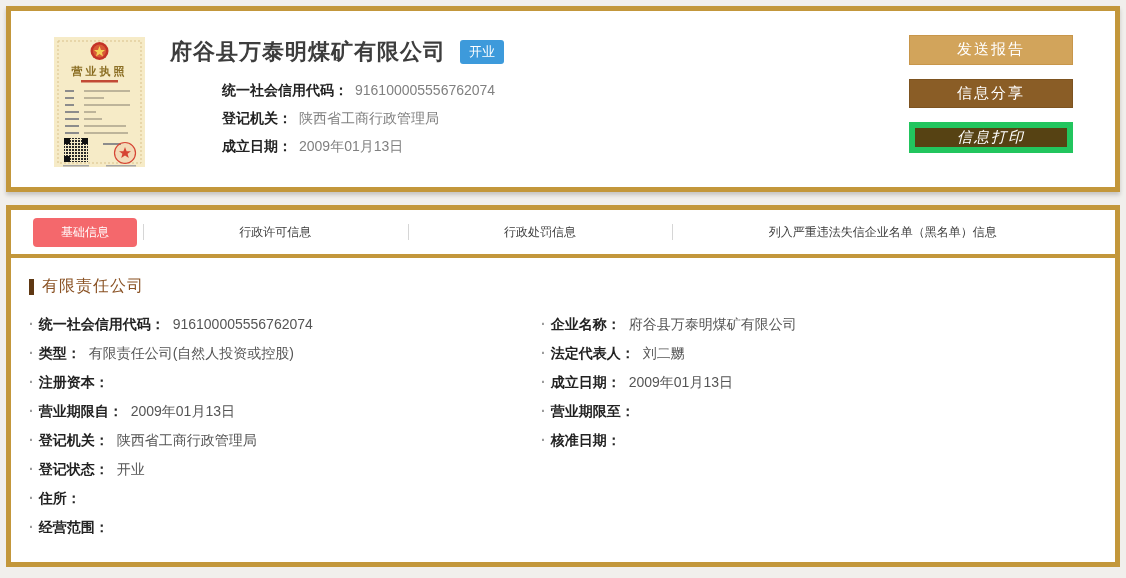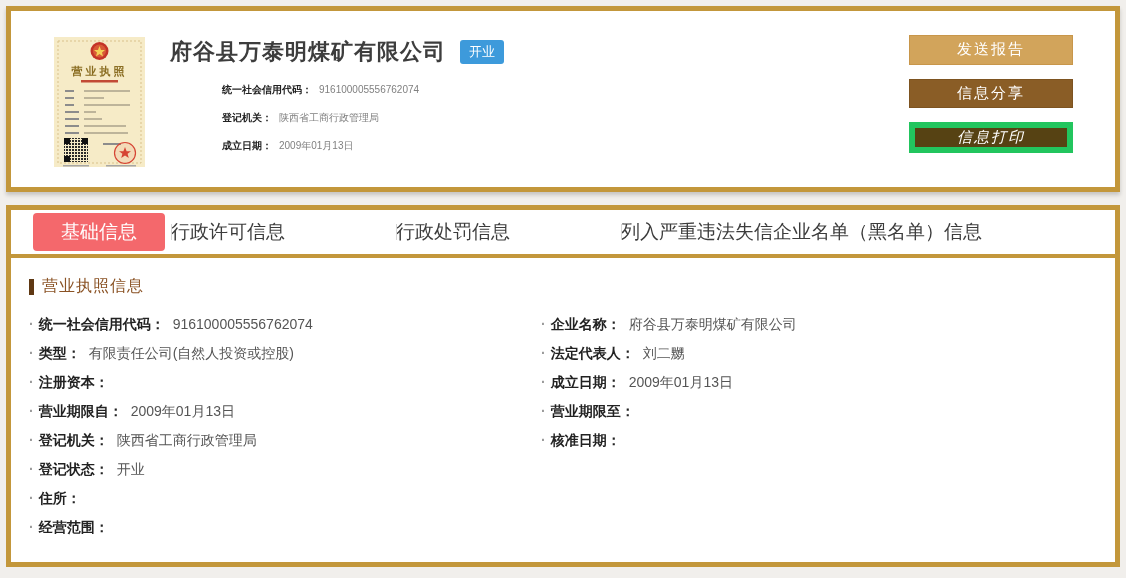--- a/index.html
+++ b/index.html
@@ -26,40 +26,40 @@
   .license-wrap { width: 97px; height: 135px; flex: 0 0 auto; margin-right: 22px; }
   .head-main { flex: 1 1 auto; padding-top: 2px; }
   .name-row { display: flex; align-items: center; margin-bottom: 9px; }
   .company-name {
     font-size: 22px; font-weight: bold; color: #3d3d3d; letter-spacing: 1px;
   }
   .status-badge {
     background: #3d9adb; color: #fff; font-size: 13px;
     padding: 3px 9px; border-radius: 3px; margin-left: 14px;
   }
-  .head-field { font-size: 10px; line-height: 28px; padding-left: 52px; }
+  .head-field { font-size: 14px; line-height: 28px; padding-left: 52px; }
   .head-field .lab { font-weight: bold; color: #222; }
   .head-field .val { color: #808080; margin-left: 7px; }
   .head-buttons { flex: 0 0 140px; display: flex; flex-direction: column; }
   .btn {
     width: 164px; height: 33px; border-radius: 0; border: none;
     color: #fff; font-size: 15px; cursor: pointer; margin-bottom: 14px;
     font-family: inherit; letter-spacing: 2px;
   }
   .btn-send  { background: #d2a45b; border: 1px solid #c8964a; }
   .btn-share { background: #8a5d26; border: 1px solid #7d5320; }
   .btn-print { background: #564213; border: 6px solid #22c55e; font-style: italic; }
   
   .panel-body { margin-top: 13px; height: 362px; }
   .tabs {
     display: flex; align-items: center; height: 48px;
     border-bottom: 4px solid #c3973b; padding: 0 22px;
   }
   .tab {
-    font-size: 19px; color: #3c3c3c; text-align: left; cursor: pointer;
+    font-size: 12px; color: #3c3c3c; text-align: center; cursor: pointer;
     flex: 1 1 auto; position: relative; padding: 6px 0; white-space: nowrap;
   }
   .tab + .tab::before {
     content: ""; position: absolute; left: 0; top: 50%; margin-top: -8px;
     width: 1px; height: 16px; background: #d6d6d6;
   }
   .tab-active {
     flex: 0 0 auto; background: #f4686c; color: #fff;
     border-radius: 4px; padding: 6px 28px; margin-right: 6px;
   }
@@ -166,21 +166,21 @@
   <div class="tabs">
     <div class="tab tab-active">基础信息</div>
     <div class="tab">行政许可信息</div>
     <div class="tab">行政处罚信息</div>
     <div class="tab">列入严重违法失信企业名单（黑名单）信息</div>
   </div>
 
   <div class="content">
     <div class="section-title">
       <span class="section-bar"></span>
-      <span>营业执照信息</span>
+      <span>有限责任公司</span>
     </div>
 
     <div class="rows">
 
       <div class="row">
         <div class="cell cell-l">
           <span class="b">·</span>
           <span class="lab">统一社会信用代码：</span>
           <span class="val">916100005556762074</span>
         </div>

